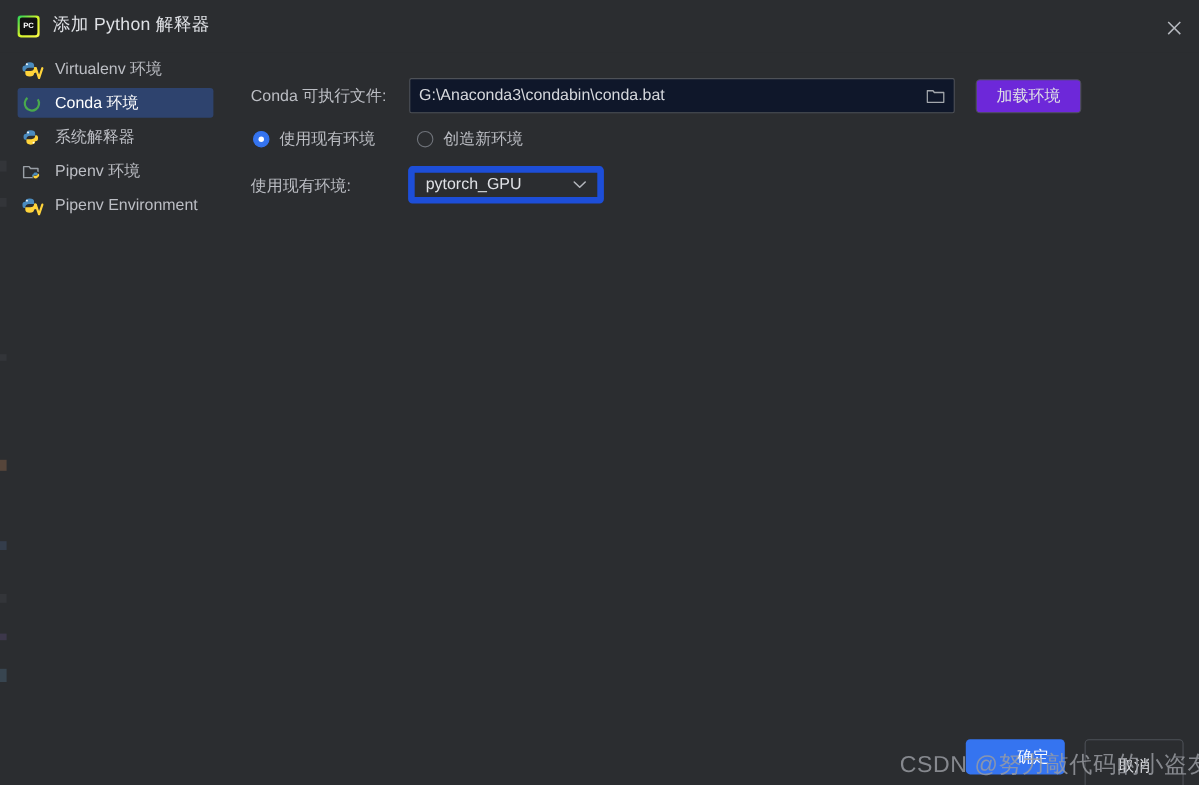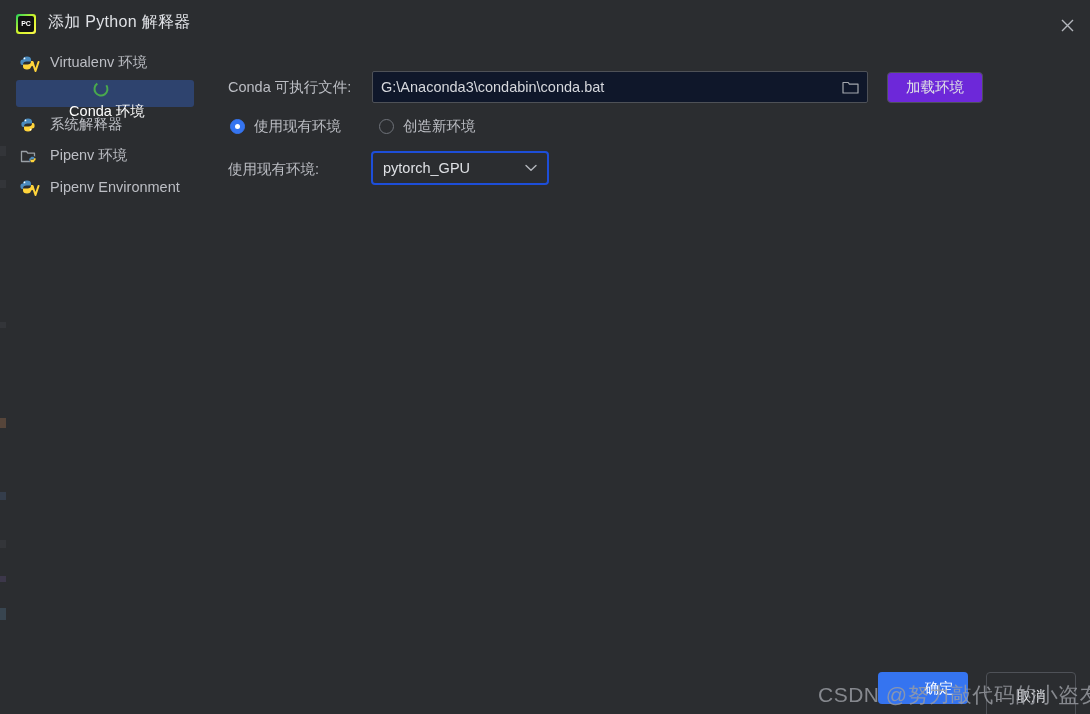--- a/index.html
+++ b/index.html
@@ -79,21 +79,21 @@
   .side-item {
     position: relative;
     display: flex;
     align-items: center;
     height: 27px;
     margin: 0 6px 4px 16px;
     padding-left: 4px;
     border-radius: 3px;
     cursor: default;
   }
-  .side-item.selected { background: #2e436e; flex-direction: column; }
+  .side-item.selected { background: #2e436e; }
   .side-item .s-icon {
     width: 22px; height: 18px;
     margin-right: 8px;
     position: relative;
     flex: 0 0 22px;
   }
   .side-item .s-label {
     font-size: 14.5px;
     color: #bcbec4;
     white-space: nowrap;
@@ -177,21 +177,21 @@
   }
   .radio-text { font-size: 14.5px; color: #bcbec4; white-space: nowrap; }
 
   #existing-env-label { left: 228px; top: 160px; }
 
   #env-dropdown {
     position: absolute;
     left: 371px; top: 151px;
     width: 178px; height: 34px;
     background: #2b2d30;
-    border: 2px solid #1d4ed8;
+    border: 6px solid #1d4ed8;
     border-radius: 4px;
     display: flex;
     align-items: center;
     cursor: default;
   }
   #env-dropdown-value {
     flex: 1;
     padding-left: 10px;
     font-size: 14.5px;
     color: #dfe1e5;

